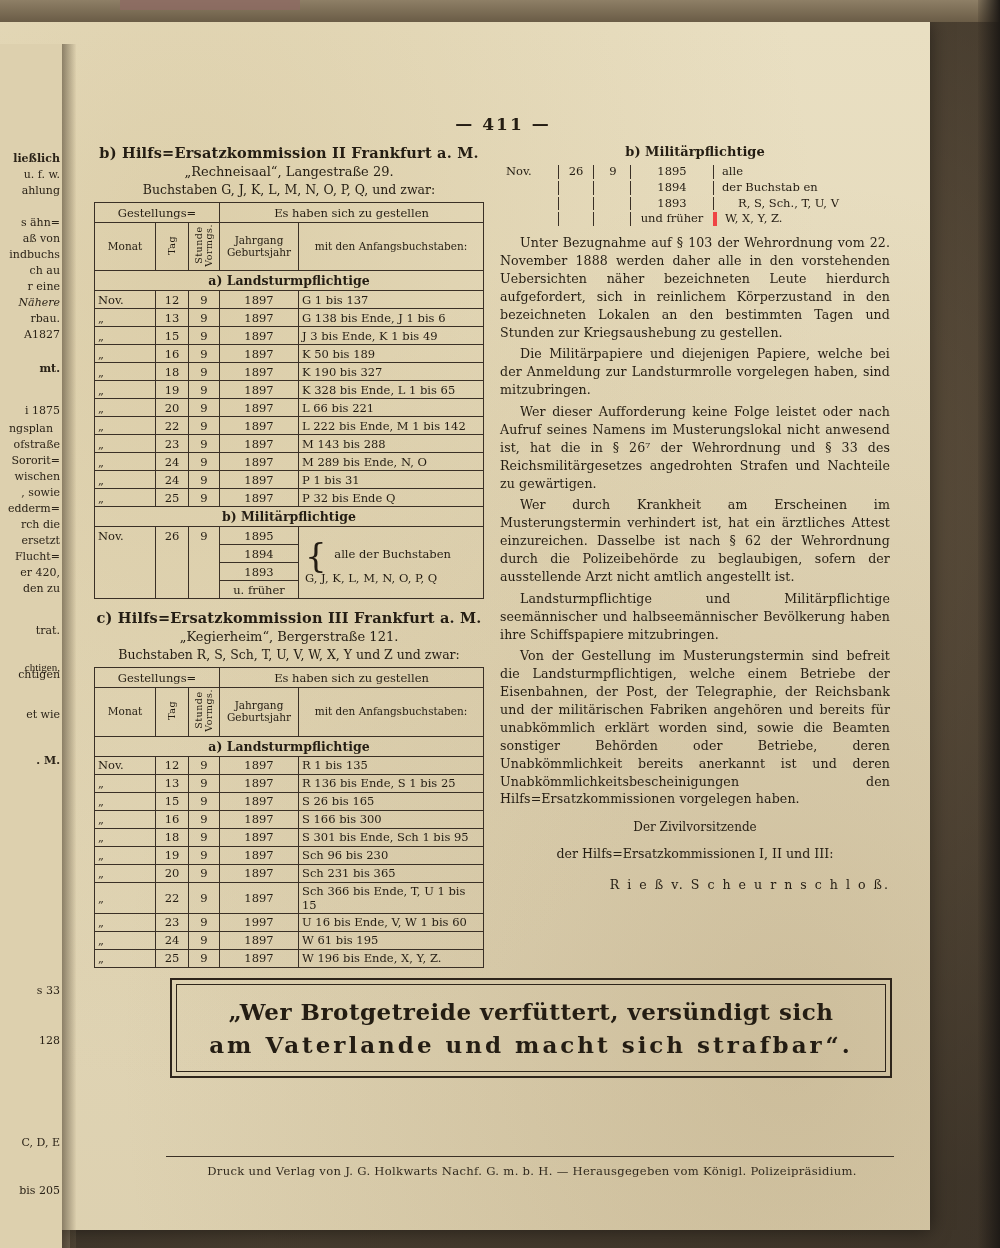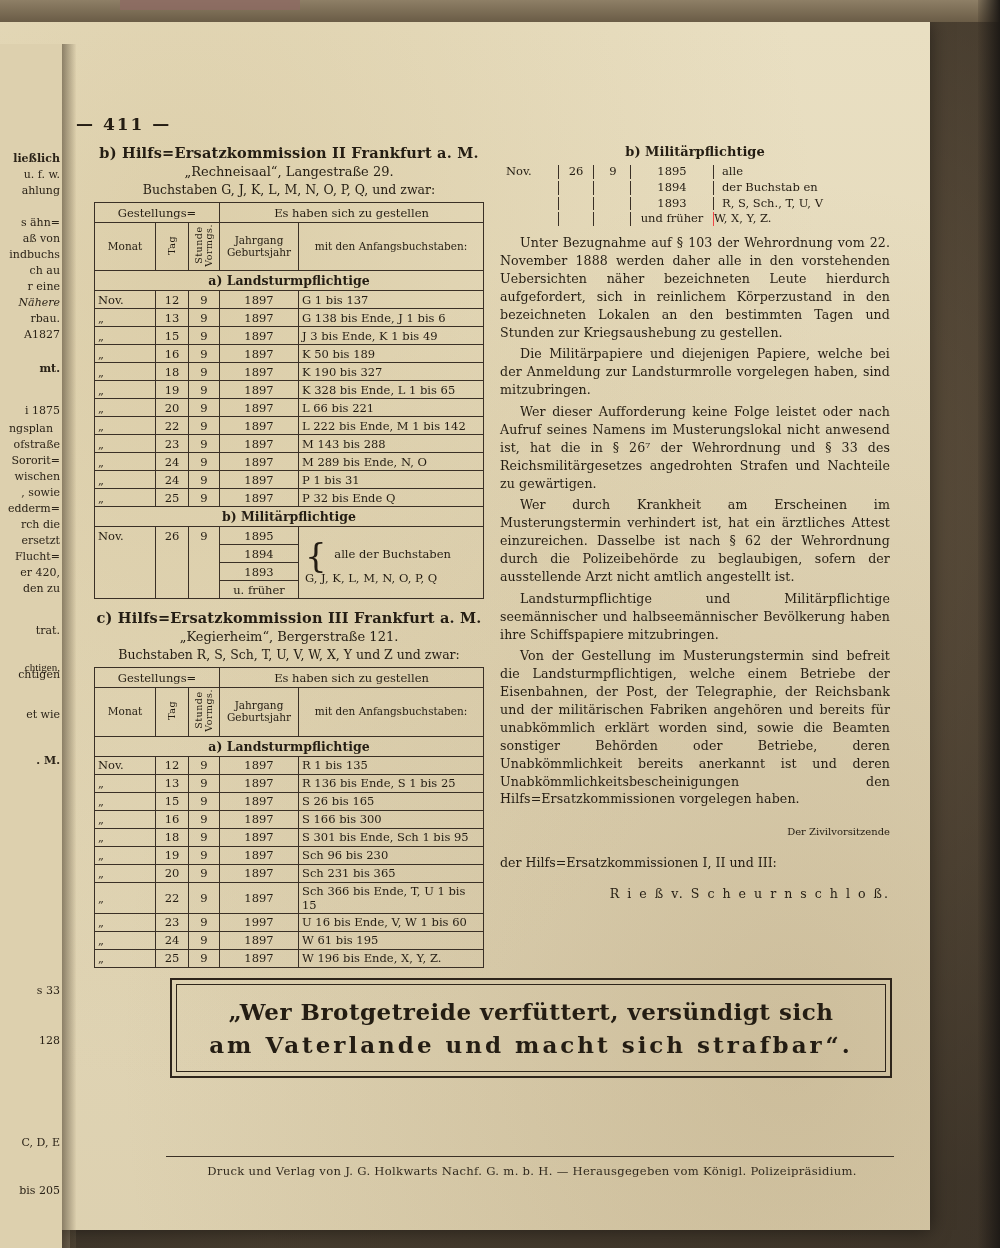--- a/index.html
+++ b/index.html
@@ -78,21 +78,21 @@
   .content {
     position: absolute;
     left: 76px; top: 22px;
     width: 854px; height: 1208px;
     color: #241d13;
   }
   .page-num {
     position: absolute;
     top: 70px;
     left: 0; right: 0;
-    text-align: left;
+    text-align: center;
     font-size: 17px;
     letter-spacing: 2px;
     font-weight: bold;
   }
 
   .col-left {
     position: absolute;
     left: 18px; top: 100px;
     width: 390px;
   }
@@ -191,22 +191,22 @@
   }
   p.body {
     font-size: 12.6px;
     line-height: 1.42;
     text-align: justify;
     margin: 0 0 4px 0;
     text-indent: 20px;
     letter-spacing: 0.1px;
   }
   .sig1 { font-size: 12.6px; text-indent: 20px; margin: 10px 0 6px 0; }
-  .sig2 { font-size: 10px; text-align: right; margin: 18px 0; }
-  .sig3 { font-size: 12.6px; margin: 12px 0; }
+  .sig2 { font-size: 12px; text-align: center; margin: 12px 0; }
+  .sig3 { font-size: 12.6px; text-align: center; margin: 12px 0; }
   .sig4 { font-size: 12.6px; text-align: right; letter-spacing: 2px; margin: 16px 0; }
 
   
   .slogan {
     position: absolute;
     left: 94px; top: 934px;
     width: 718px; height: 96px;
     border: 2px solid #2e251b;
     padding: 0;
   }
@@ -570,28 +570,28 @@
             <td style="text-align:center;border-left:1px solid #3a3026;border-right:1px solid #3a3026"></td>
             <td style="text-align:center;border-right:1px solid #3a3026"></td>
             <td style="text-align:center">1894</td>
             <td style="border-left:1px solid #3a3026;padding-left:8px">der Buchstab en</td>
           </tr>
           <tr>
             <td></td>
             <td style="text-align:center;border-left:1px solid #3a3026;border-right:1px solid #3a3026"></td>
             <td style="text-align:center;border-right:1px solid #3a3026"></td>
             <td style="text-align:center">1893</td>
-            <td style="border-left:1px solid #3a3026;padding-left:8px">R, S, Sch., T, U, V</td>
+            <td style="border-left:1px solid #3a3026;padding-left:24px">R, S, Sch., T, U, V</td>
           </tr>
           <tr>
             <td></td>
             <td style="text-align:center;border-left:1px solid #3a3026;border-right:1px solid #3a3026"></td>
             <td style="text-align:center;border-right:1px solid #3a3026"></td>
             <td style="text-align:center">und früher</td>
-            <td style="border-left:1px solid #ef4444;padding-left:0">W, X, Y, Z.</td>
+            <td style="border-left:4px solid #ef4444;padding-left:8px">W, X, Y, Z.</td>
           </tr>
         </tbody>
       </table>
 
       <p class="body">Unter Bezugnahme auf § 103 der Wehrordnung vom 22. November 1888 werden daher alle in den vorstehenden Uebersichten näher bezeichneten Leute hierdurch aufgefordert, sich in reinlichem Körperzustand in den bezeichneten Lokalen an den bestimmten Tagen und Stunden zur Kriegsaushebung zu gestellen.</p>
       <p class="body">Die Militärpapiere und diejenigen Papiere, welche bei der Anmeldung zur Landsturmrolle vorgelegen haben, sind mitzubringen.</p>
       <p class="body">Wer dieser Aufforderung keine Folge leistet oder nach Aufruf seines Namens im Musterungslokal nicht anwesend ist, hat die in § 26⁷ der Wehrordnung und § 33 des Reichsmilitärgesetzes angedrohten Strafen und Nachteile zu gewärtigen.</p>
       <p class="body">Wer durch Krankheit am Erscheinen im Musterungstermin verhindert ist, hat ein ärztliches Attest einzureichen. Dasselbe ist nach § 62 der Wehrordnung durch die Polizeibehörde zu beglaubigen, sofern der ausstellende Arzt nicht amtlich angestellt ist.</p>
       <p class="body">Landsturmpflichtige und Militärpflichtige seemännischer und halbseemännischer Bevölkerung haben ihre Schiffspapiere mitzubringen.</p>
       <p class="body">Von der Gestellung im Musterungstermin sind befreit die Landsturmpflichtigen, welche einem Betriebe der Eisenbahnen, der Post, der Telegraphie, der Reichsbank und der militärischen Fabriken angehören und bereits für unabkömmlich erklärt worden sind, sowie die Beamten sonstiger Behörden oder Betriebe, deren Unabkömmlichkeit bereits anerkannt ist und deren Unabkömmlichkeitsbescheinigungen den Hilfs=Ersatzkommissionen vorgelegen haben.</p>

